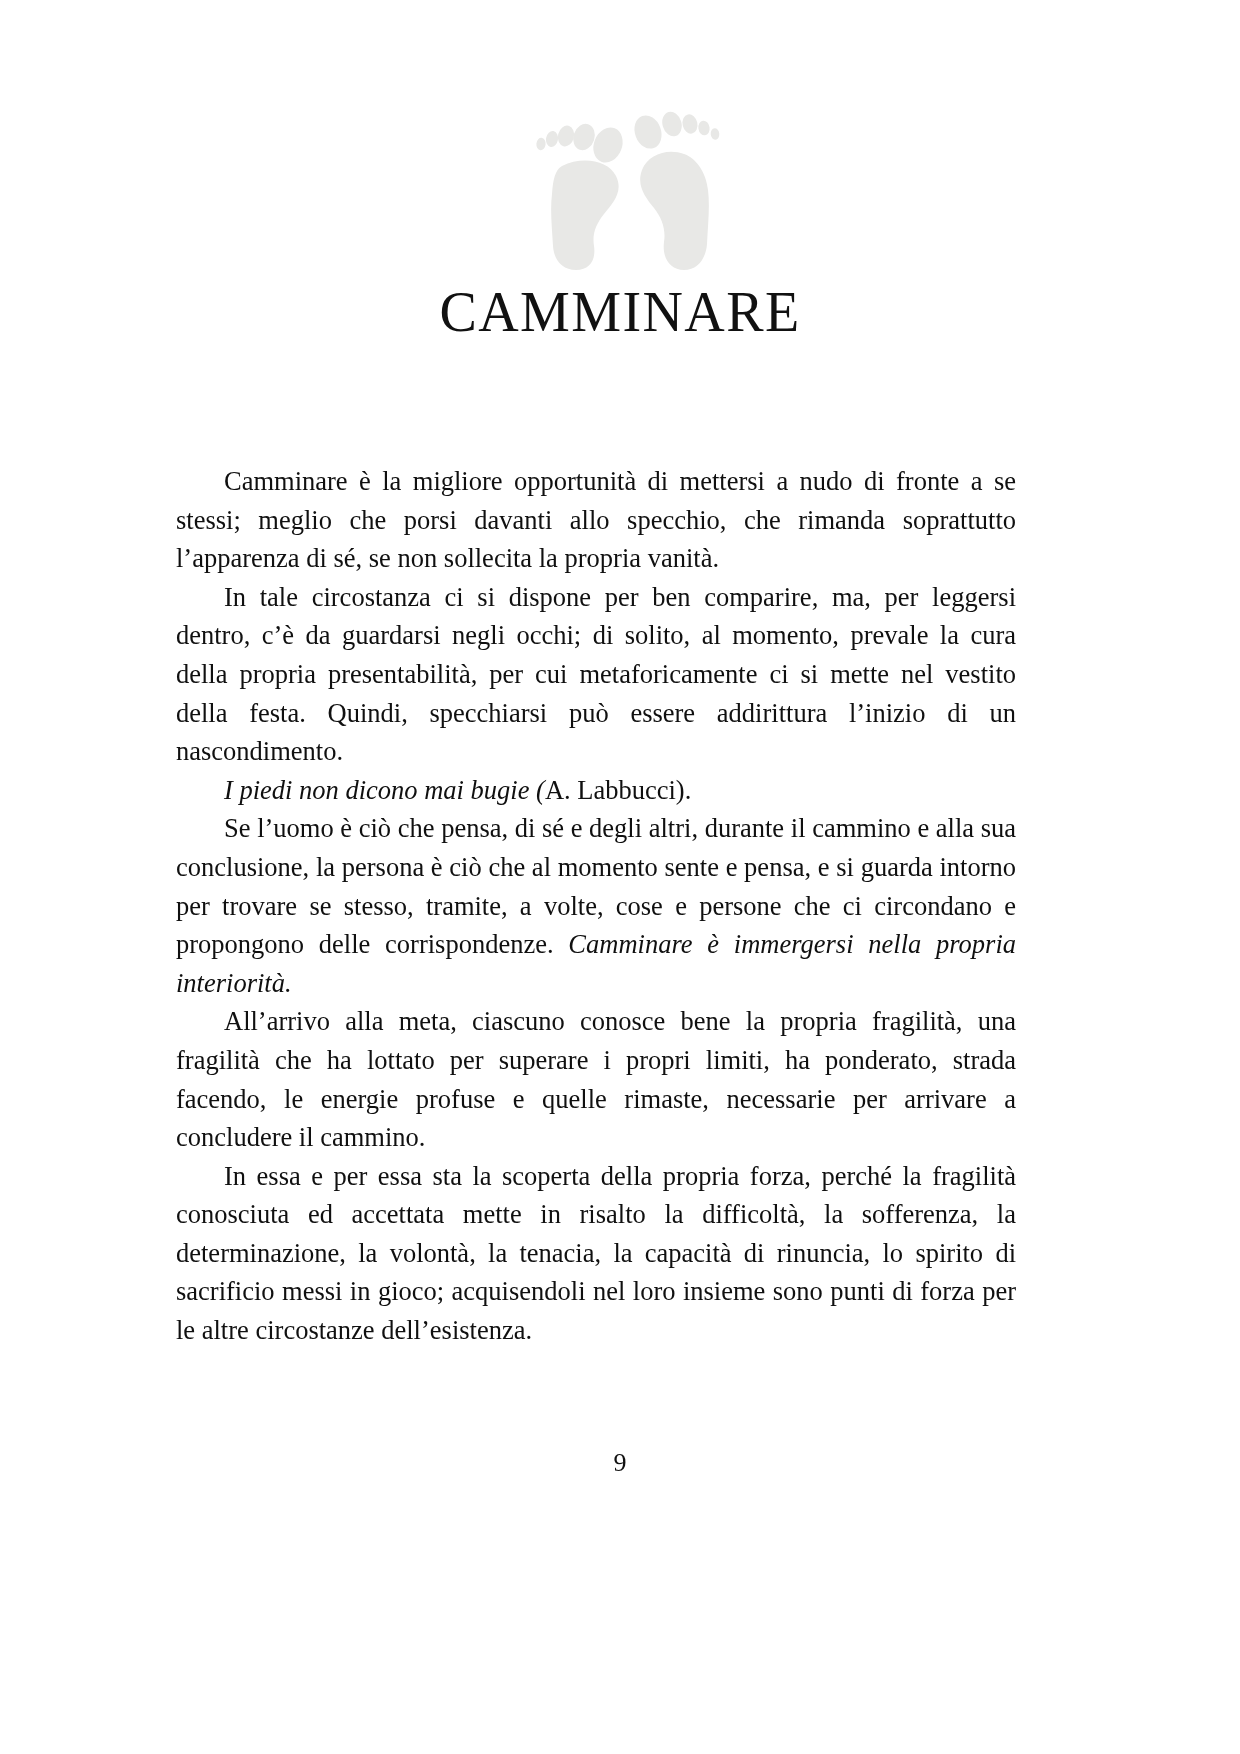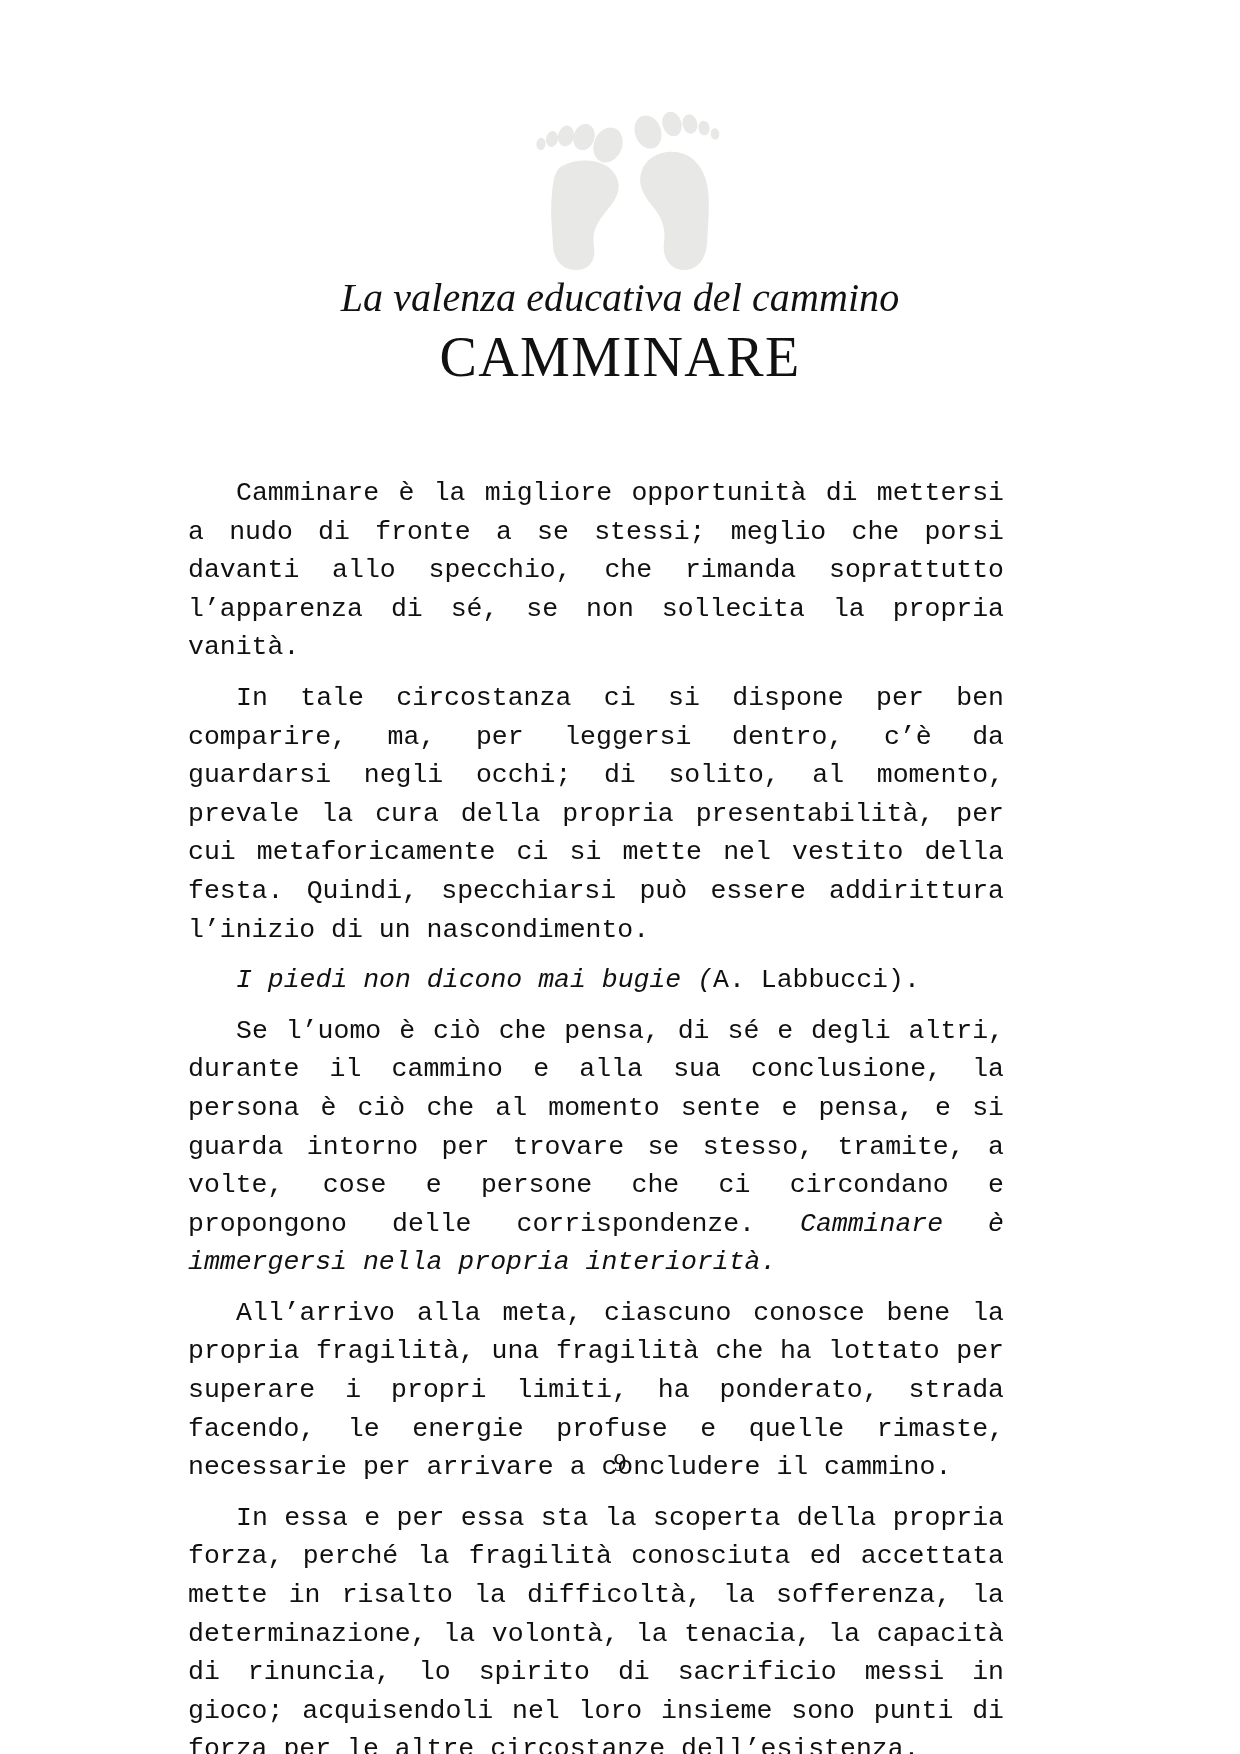--- a/index.html
+++ b/index.html
@@ -63,23 +63,22 @@
     top: 462px;
     width: 840px;
     font-size: 26.5px;
     line-height: 38.6px;
     text-align: justify;
     text-justify: inter-word;
     hyphens: none;
     color: #101010;
   }
   .body-text p {
-    margin: 12px;
+    margin: 0;
     text-indent: 48px;
-    font-family: Liberation Mono, monospace;
   }
   .body-text p.last-line-left {
     text-align-last: left;
   }
   .it { font-style: italic; }
 
   
   .folio {
     position: absolute;
     left: 0;
@@ -118,21 +117,20 @@
         <ellipse cx="128" cy="22" rx="13" ry="17" transform="rotate(-20 128 22)"></ellipse>
         <ellipse cx="152" cy="14" rx="9.5" ry="12.5" transform="rotate(-16 152 14)"></ellipse>
         <ellipse cx="170" cy="14" rx="7.4" ry="9.8" transform="rotate(-12 170 14)"></ellipse>
         <ellipse cx="184" cy="18" rx="5.6" ry="7.4" transform="rotate(-8 184 18)"></ellipse>
         <ellipse cx="195" cy="24" rx="4.3" ry="5.8" transform="rotate(-4 195 24)"></ellipse>
       </g>
     </svg>
   </div>
 
   <div class="title-block">
-    <div class="subtitle">La valenza educativa del cammino</div>
     <h1 class="main-title">CAMMINARE</h1>
   </div>
 
   <div class="body-text">
     <p>Camminare è la migliore opportunità di mettersi a nudo di fronte a se stessi; meglio che porsi davanti allo specchio, che rimanda soprattutto l’apparenza di sé, se non sollecita la propria vanità.</p>
     <p>In tale circostanza ci si dispone per ben comparire, ma, per leggersi dentro, c’è da guardarsi negli occhi; di solito, al momento, prevale la cura della propria presentabilità, per cui metaforicamente ci si mette nel vestito della festa. Quindi, specchiarsi può essere addirittura l’inizio di un nascondimento.</p>
     <p class="last-line-left"><span class="it">I piedi non dicono mai bugie (</span><span>A. Labbucci).</span></p>
     <p class="last-line-left"><span>Se l’uomo è ciò che pensa, di sé e degli altri, durante il cammino e alla sua conclusione, la persona è ciò che al momento sente e pensa, e si guarda intorno per trovare se stesso, tramite, a volte, cose e persone che ci circondano e propongono delle corrispondenze. </span><span class="it">Camminare è immergersi nella propria interiorità.</span></p>
     <p class="last-line-left">All’arrivo alla meta, ciascuno conosce bene la propria fragilità, una fragilità che ha lottato per superare i propri limiti, ha ponderato, strada facendo, le energie profuse e quelle rimaste, necessarie per arrivare a concludere il cammino.</p>
     <p>In essa e per essa sta la scoperta della propria forza, perché la fragilità conosciuta ed accettata mette in risalto la difficoltà, la sofferenza, la determinazione, la volontà, la tenacia, la capacità di rinuncia, lo spirito di sacrificio messi in gioco; acquisendoli nel loro insieme sono punti di forza per le altre circostanze dell’esistenza.</p>

